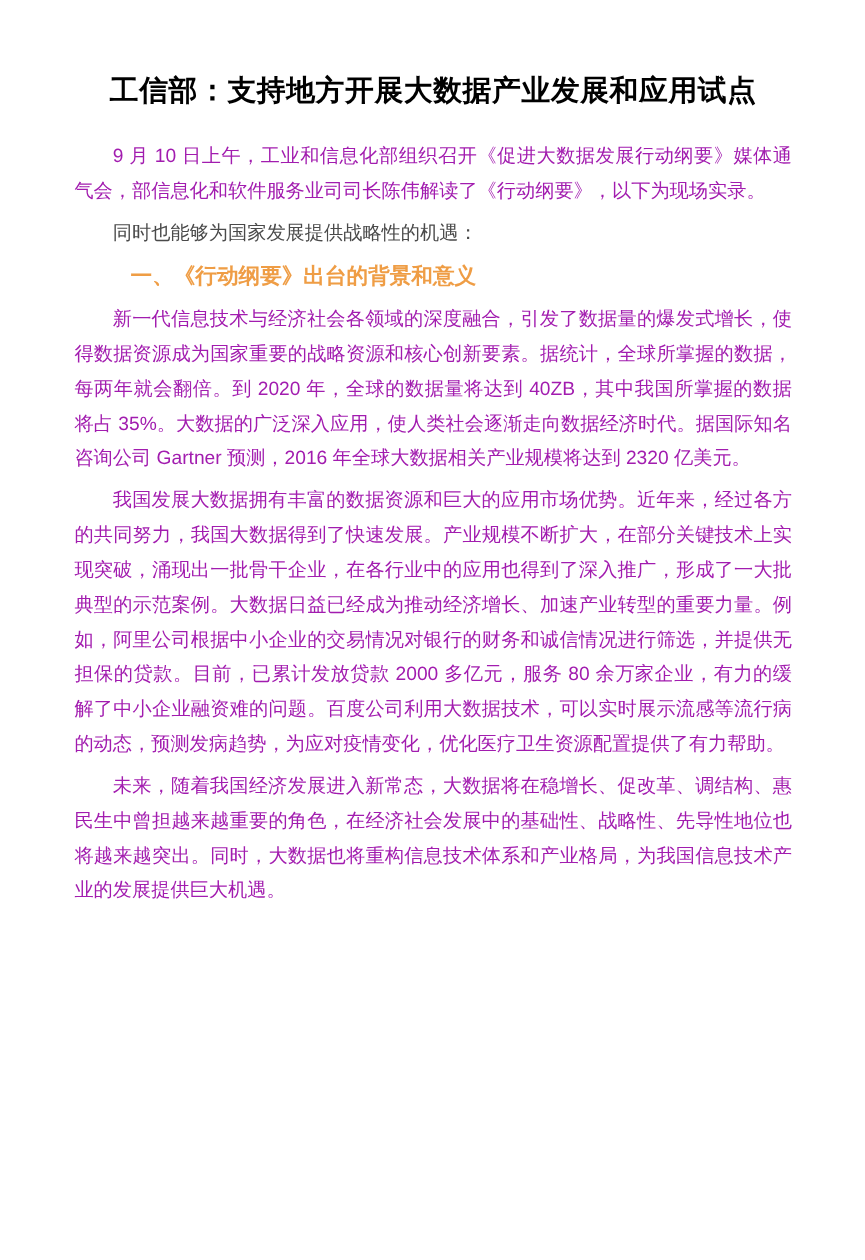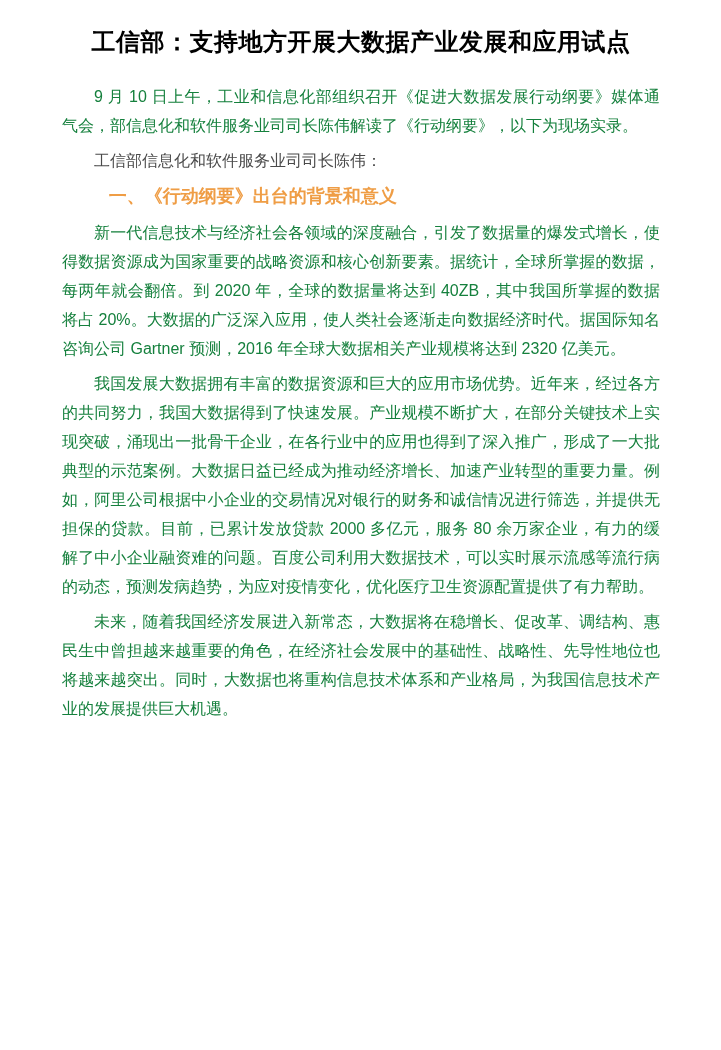--- a/index.html
+++ b/index.html
@@ -11,36 +11,36 @@
     body {
       width: 721px;
       height: 1050px;
       font-family: "Liberation Sans", "DejaVu Sans", sans-serif;
       overflow: hidden;
     }
     .page {
       width: 721px;
       height: 1050px;
       background: #ffffff;
-      padding: 22px 61px 30px 62px;
+      padding: 56px 61px 30px 62px;
     }
     .doc-title {
       font-family: "Liberation Serif", "DejaVu Serif", serif;
       font-size: 24px;
       line-height: 40px;
       font-weight: bold;
       color: #000000;
       text-align: center;
       letter-spacing: 0.5px;
       margin: 0 0 20px 0;
     }
     .para {
       font-size: 16px;
       line-height: 29px;
-      color: #15803d;
+      color: #a21caf;
       text-align: justify;
       text-indent: 2em;
       margin: 0 0 6px 0;
       word-break: break-all;
     }
     .speaker-line {
       margin-bottom: 6px;
       color: #4a4a4a;
     }
     .section-heading {
@@ -55,25 +55,25 @@
   </style>
 </head>
 <body>
 
 <div class="page">
 
   <h1 class="doc-title">工信部：支持地方开展大数据产业发展和应用试点</h1>
 
   <p class="para">9 月 10 日上午，工业和信息化部组织召开《促进大数据发展行动纲要》媒体通气会，部信息化和软件服务业司司长陈伟解读了《行动纲要》，以下为现场实录。</p>
 
-  <p class="para speaker-line">工信部信息化和软件服务业司司长陈伟：</p>
+  <p class="para speaker-line">同时也能够为国家发展提供战略性的机遇：</p>
 
 
   <h2 class="section-heading">一、《行动纲要》出台的背景和意义</h2>
 
-  <p class="para">新一代信息技术与经济社会各领域的深度融合，引发了数据量的爆发式增长，使得数据资源成为国家重要的战略资源和核心创新要素。据统计，全球所掌握的数据，每两年就会翻倍。到 2020 年，全球的数据量将达到 40ZB，其中我国所掌握的数据将占 20%。大数据的广泛深入应用，使人类社会逐渐走向数据经济时代。据国际知名咨询公司 Gartner 预测，2016 年全球大数据相关产业规模将达到 2320 亿美元。</p>
+  <p class="para">新一代信息技术与经济社会各领域的深度融合，引发了数据量的爆发式增长，使得数据资源成为国家重要的战略资源和核心创新要素。据统计，全球所掌握的数据，每两年就会翻倍。到 2020 年，全球的数据量将达到 40ZB，其中我国所掌握的数据将占 35%。大数据的广泛深入应用，使人类社会逐渐走向数据经济时代。据国际知名咨询公司 Gartner 预测，2016 年全球大数据相关产业规模将达到 2320 亿美元。</p>
 
 
   <p class="para">我国发展大数据拥有丰富的数据资源和巨大的应用市场优势。近年来，经过各方的共同努力，我国大数据得到了快速发展。产业规模不断扩大，在部分关键技术上实现突破，涌现出一批骨干企业，在各行业中的应用也得到了深入推广，形成了一大批典型的示范案例。大数据日益已经成为推动经济增长、加速产业转型的重要力量。例如，阿里公司根据中小企业的交易情况对银行的财务和诚信情况进行筛选，并提供无担保的贷款。目前，已累计发放贷款 2000 多亿元，服务 80 余万家企业，有力的缓解了中小企业融资难的问题。百度公司利用大数据技术，可以实时展示流感等流行病的动态，预测发病趋势，为应对疫情变化，优化医疗卫生资源配置提供了有力帮助。</p>
 
   <p class="para">未来，随着我国经济发展进入新常态，大数据将在稳增长、促改革、调结构、惠民生中曾担越来越重要的角色，在经济社会发展中的基础性、战略性、先导性地位也将越来越突出。同时，大数据也将重构信息技术体系和产业格局，为我国信息技术产业的发展提供巨大机遇。</p>
 
 </div>
 
 </body></html>

